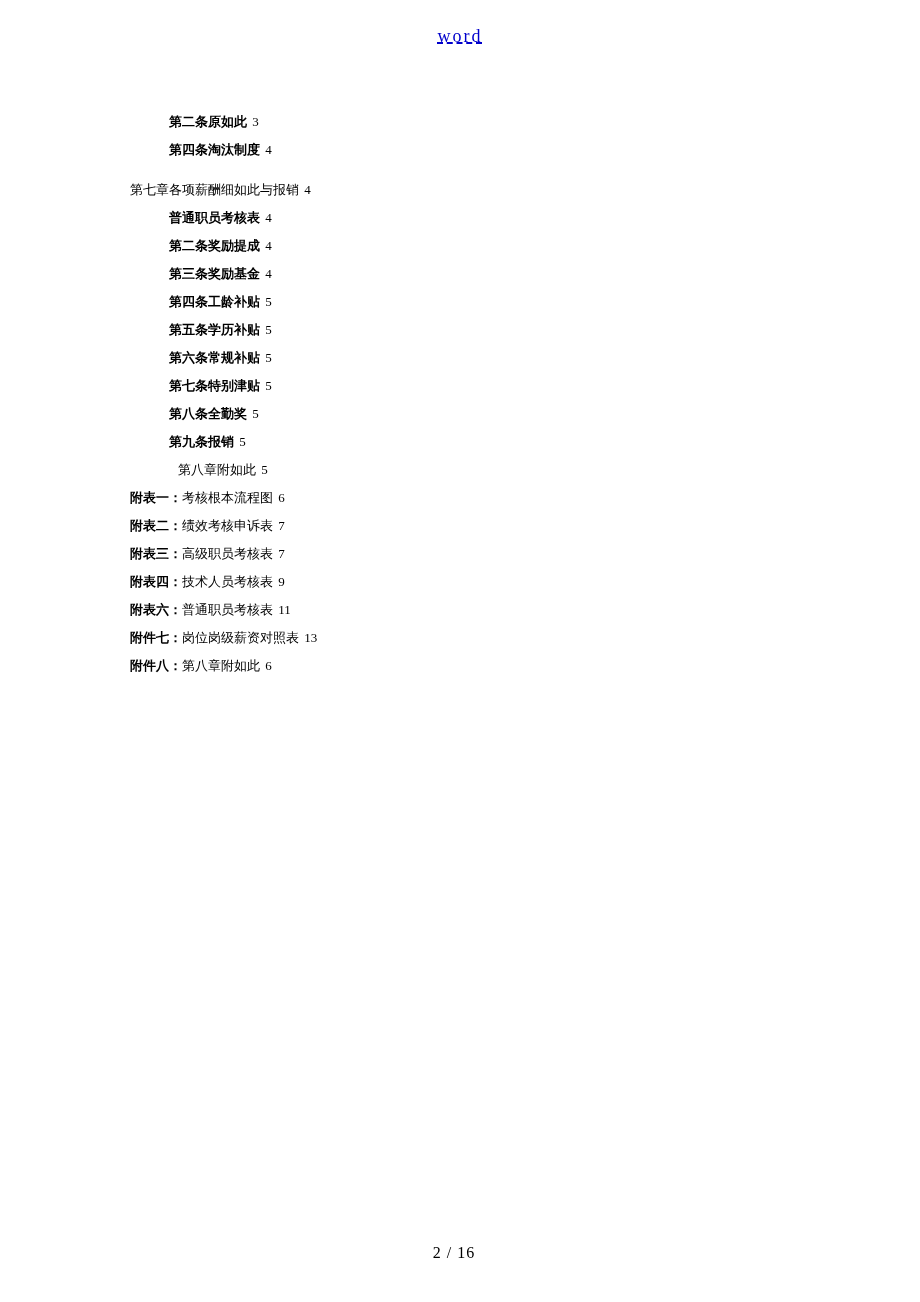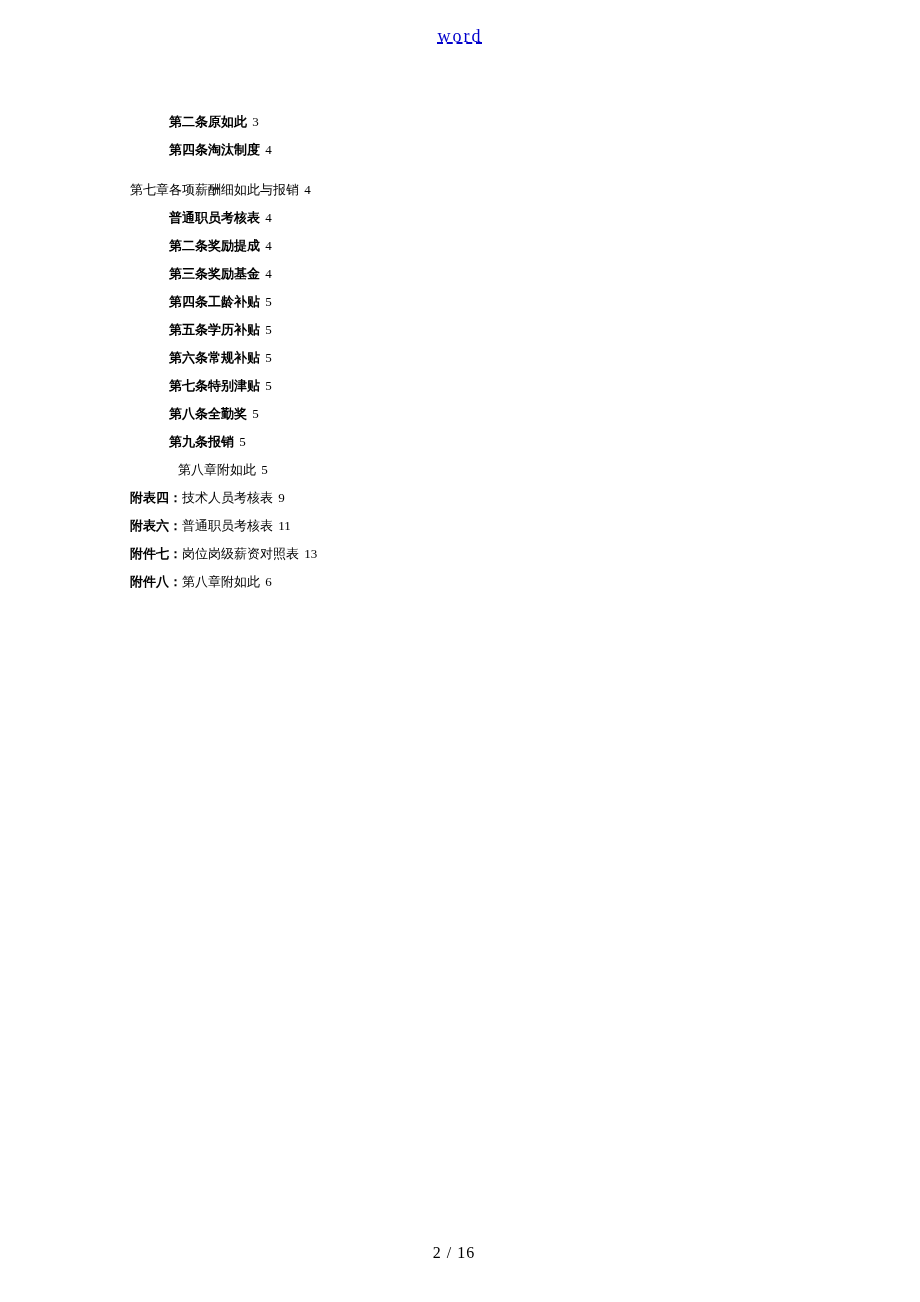--- a/index.html
+++ b/index.html
@@ -76,19 +76,22 @@
       <div class="row indented"><span>普通职员考核表</span><span class="page-num"> 4</span></div>
       <div class="row indented"><span>第二条奖励提成</span><span class="page-num"> 4</span></div>
       <div class="row indented"><span>第三条奖励基金</span><span class="page-num"> 4</span></div>
       <div class="row indented"><span>第四条工龄补贴</span><span class="page-num"> 5</span></div>
       <div class="row indented"><span>第五条学历补贴</span><span class="page-num"> 5</span></div>
       <div class="row indented"><span>第六条常规补贴</span><span class="page-num"> 5</span></div>
       <div class="row indented"><span>第七条特别津贴</span><span class="page-num"> 5</span></div>
       <div class="row indented"><span>第八条全勤奖</span><span class="page-num"> 5</span></div>
       <div class="row indented"><span>第九条报销</span><span class="page-num"> 5</span></div>
       <div class="row no-indent" style="font-weight: normal; margin-left: 48px;"><span>第八章附如此</span><span class="page-num"> 5</span></div>
+      <div class="row no-indent"><span class="bold-label">附表一：</span><span class="normal-rest">考核根本流程图</span><span class="page-num"> 6</span></div>
+      <div class="row no-indent"><span class="bold-label">附表二：</span><span class="normal-rest">绩效考核申诉表</span><span class="page-num"> 7</span></div>
+      <div class="row no-indent"><span class="bold-label">附表三：</span><span class="normal-rest">高级职员考核表</span><span class="page-num"> 7</span></div>
       <div class="row no-indent"><span class="bold-label">附表四：</span><span class="normal-rest">技术人员考核表</span><span class="page-num"> 9</span></div>
       <div class="row no-indent"><span class="bold-label">附表六：</span><span class="normal-rest">普通职员考核表</span><span class="page-num"> 11</span></div>
       <div class="row no-indent"><span class="bold-label">附件七：</span><span class="normal-rest">岗位岗级薪资对照表</span><span class="page-num"> 13</span></div>
       <div class="row no-indent"><span class="bold-label">附件八：</span><span class="normal-rest">第八章附如此</span><span class="page-num"> 6</span></div>
     </div>
 </div>
 <div class="footer">2 / 16</div>
 
 </body></html>

